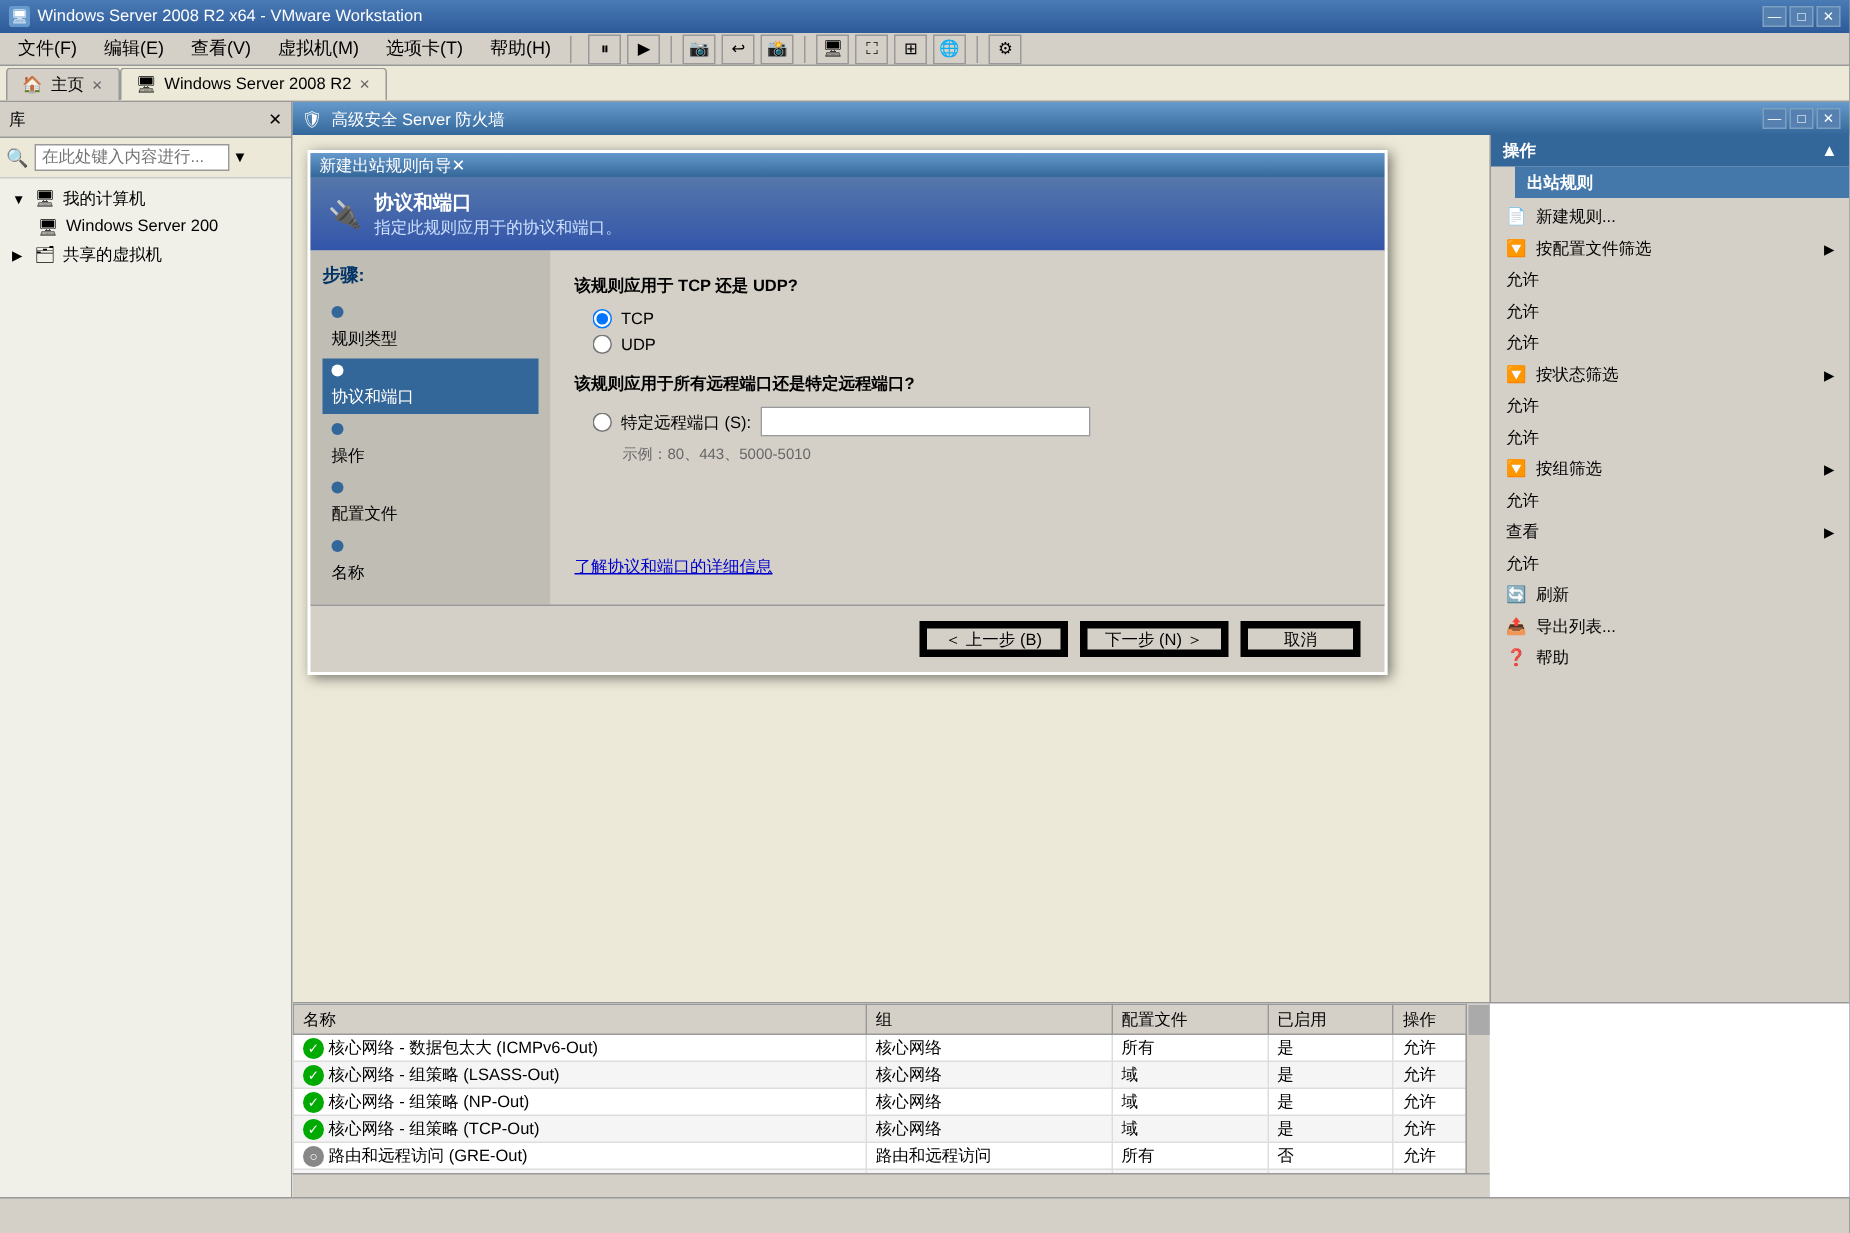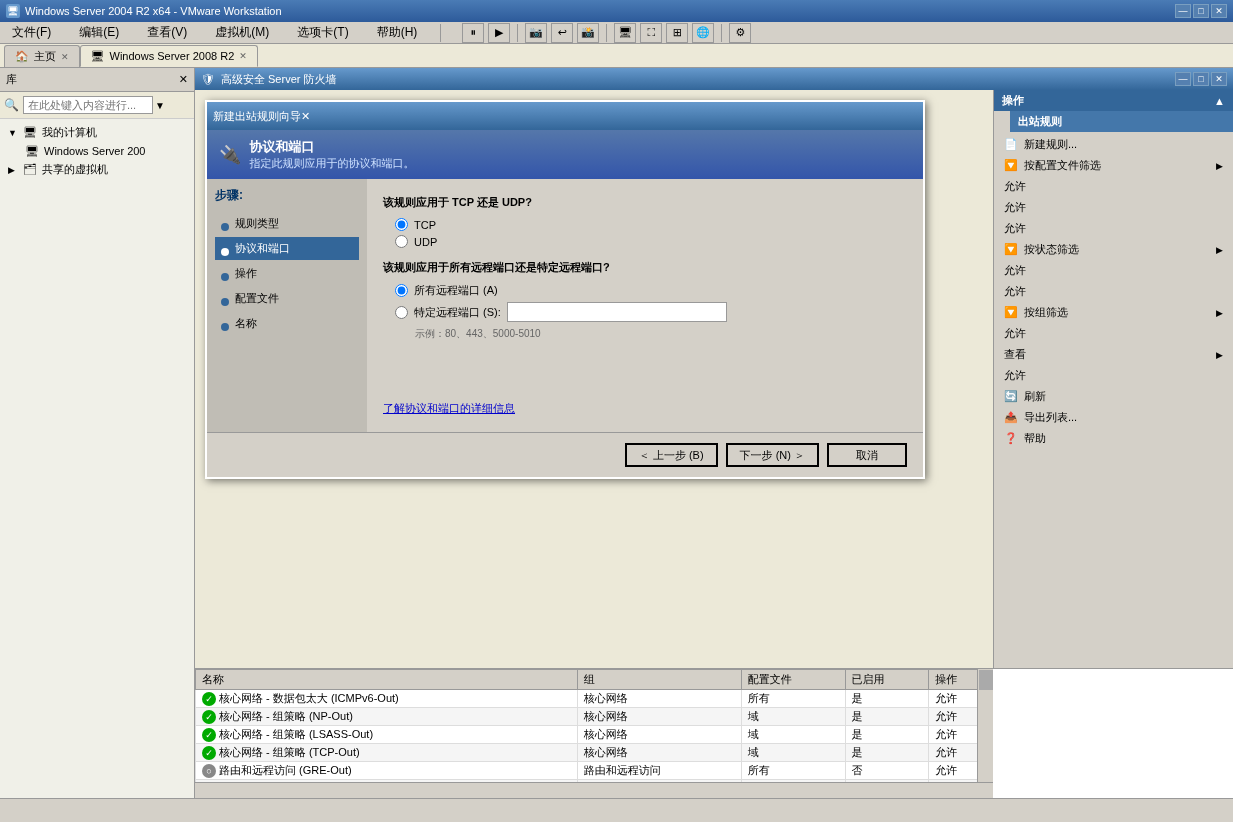--- a/index.html
+++ b/index.html
@@ -22,21 +22,21 @@
     .title-bar-btn { width: 16px; height: 14px; background: #5580b0; border: 1px solid #7a9fc0; color: white; font-size: 9px; display: flex; align-items: center; justify-content: center; cursor: pointer; }
 
     
     .menu-bar {
       background: #d4d0c8;
       height: 22px;
       display: flex;
       align-items: center;
       padding: 0 4px;
       border-bottom: 1px solid #999;
-      gap: 12px;
+      gap: 2px;
     }
     .menu-item { padding: 2px 8px; font-size: 12px; cursor: pointer; }
     .toolbar-area { display: flex; align-items: center; gap: 4px; margin-left: 6px; }
     .toolbar-btn { width: 22px; height: 20px; background: #d4d0c8; border: 1px solid #999; display: flex; align-items: center; justify-content: center; cursor: pointer; font-size: 11px; }
     .toolbar-separator { width: 1px; height: 18px; background: #999; margin: 0 3px; }
 
     
     .tab-bar {
       background: #ece9d8;
       height: 24px;
@@ -138,45 +138,46 @@
     .dialog {
       width: 720px;
       background: #d4d0c8;
       border: 2px solid #ffffff;
       box-shadow: 2px 2px 8px rgba(0,0,0,0.5);
       display: flex;
       flex-direction: column;
     }
     .dialog-title-bar {
       background: linear-gradient(to bottom, #6699cc, #336699);
-      height: 28px;
+      height: 16px;
       display: flex;
       align-items: center;
       padding: 0 6px;
       color: white;
       font-size: 11px;
       justify-content: flex-start;
     }
     .dialog-body { display: flex; flex: 1; }
     .dialog-sidebar {
       width: 160px;
       background: #c0bdb5;
       padding: 8px;
       display: flex;
       flex-direction: column;
     }
     .dialog-sidebar-title { font-weight: bold; font-size: 12px; margin-bottom: 8px; color: #003366; }
     .dialog-step {
       display: flex;
-      align-items: flex-end;
+      align-items: flex-start;
       gap: 6px;
       padding: 4px 6px;
       margin-bottom: 2px;
       font-size: 11px;
       cursor: pointer;
+      flex-direction: column;
     }
     .dialog-step.active { background: #336699; color: white; }
     .dialog-step-dot { width: 8px; height: 8px; border-radius: 50%; background: #336699; }
     .dialog-step.active .dialog-step-dot { background: white; }
     .dialog-main {
       flex: 1;
       padding: 16px;
       background: #d4d0c8;
     }
     .dialog-section-label { font-size: 11px; margin-bottom: 8px; font-weight: bold; }
@@ -197,21 +198,21 @@
       display: flex;
       justify-content: flex-end;
       gap: 8px;
       padding: 10px 16px;
       border-top: 1px solid #999;
     }
     .dialog-btn {
       min-width: 80px;
       height: 24px;
       background: #d4d0c8;
-      border: 2px solid #000000;
+      border: 5px solid #000000;
       font-size: 11px;
       cursor: pointer;
       padding: 0 12px;
     }
     .dialog-btn.primary { min-width: 80px; }
     .rules-table {
       width: 100%;
       border-collapse: collapse;
       font-size: 11px;
     }
@@ -264,21 +265,21 @@
       padding: 0 8px;
       font-size: 11px;
     }
   </style>
 </head>
 <body>
 
 <div class="title-bar">
   <div class="title-bar-left">
     <div class="title-bar-icon">🖥</div>
-    <span>Windows Server 2004 R2 x64 - VMware Workstation</span>
+    <span>Windows Server 2008 R2 x64 - VMware Workstation</span>
   </div>
   <div class="title-bar-controls">
     <div class="title-bar-btn">—</div>
     <div class="title-bar-btn">□</div>
     <div class="title-bar-btn">✕</div>
   </div>
 </div>
 
 <div class="menu-bar">
   <span class="menu-item">文件(F)</span>
@@ -413,24 +414,20 @@
                 </div>
                 <div class="radio-item">
                   <input type="radio" name="protocol" style="">
                   <label>UDP</label>
                 </div>
               </div>
 
               <div class="dialog-section-label">该规则应用于所有远程端口还是特定远程端口?</div>
               <div class="radio-group">
                 <div class="radio-item">
-                  <input type="radio" name="ports" checked="" style="">
-                  <label>所有远程端口 (A)</label>
-                </div>
-                <div class="radio-item">
                   <input type="radio" name="ports" style="">
                   <label>特定远程端口 (S):</label>
                   <input type="text" class="dialog-port-input" style="width: 220px;">
                 </div>
                 <div style="padding-left:20px;">
                   <span class="dialog-port-hint">示例：80、443、5000-5010</span>
                 </div>
               </div>
 
               <div style="margin-top: 60px;">
@@ -534,31 +531,31 @@
               核心网络 - 数据包太大 (ICMPv6-Out)
             </td>
             <td>核心网络</td>
             <td>所有</td>
             <td>是</td>
             <td>允许</td>
           </tr>
           <tr>
             <td>
               <span class="rule-status-icon status-green">✓</span>
-              核心网络 - 组策略 (NP-Out)
+              核心网络 - 组策略 (LSASS-Out)
             </td>
             <td>核心网络</td>
             <td>域</td>
             <td>是</td>
             <td>允许</td>
           </tr>
           <tr>
             <td>
               <span class="rule-status-icon status-green">✓</span>
-              核心网络 - 组策略 (LSASS-Out)
+              核心网络 - 组策略 (NP-Out)
             </td>
             <td>核心网络</td>
             <td>域</td>
             <td>是</td>
             <td>允许</td>
           </tr>
           <tr>
             <td>
               <span class="rule-status-icon status-green">✓</span>
               核心网络 - 组策略 (TCP-Out)

